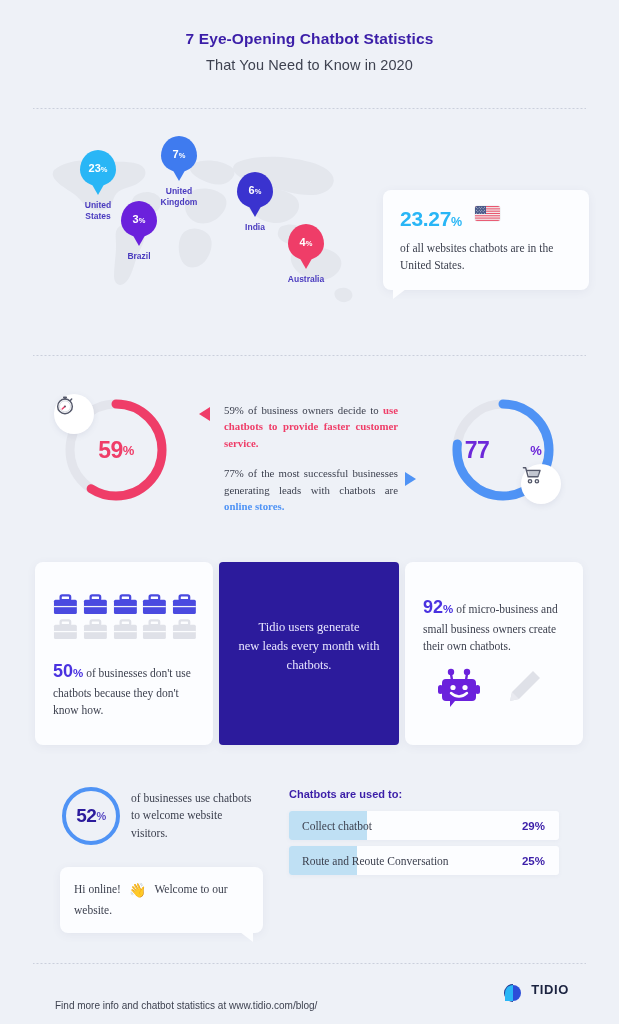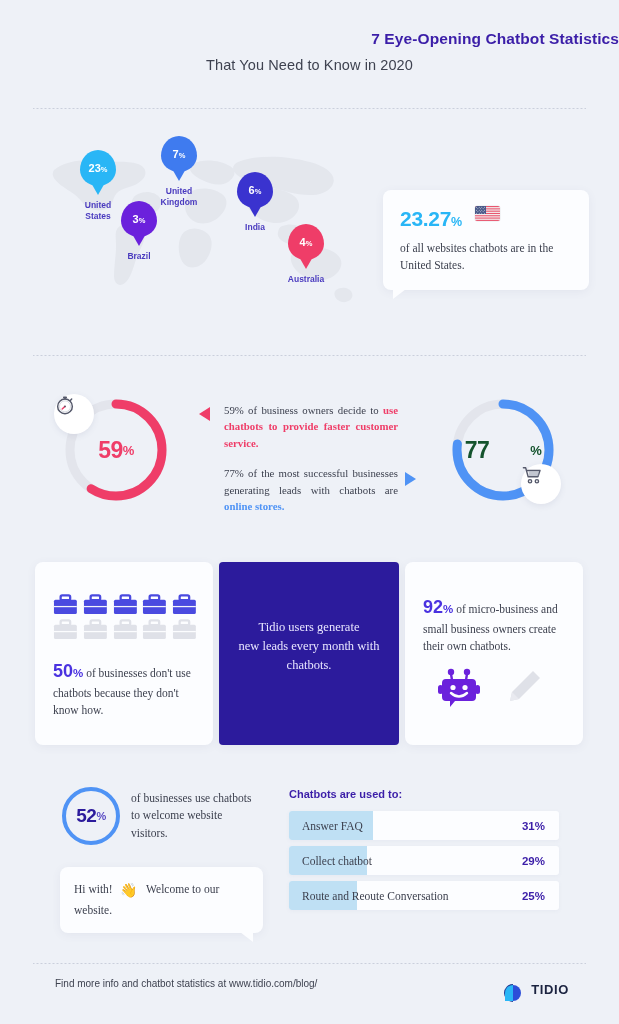--- a/index.html
+++ b/index.html
@@ -11,21 +11,20 @@
     overflow:hidden;
     position:relative;
   }
 
   
   #header{padding-top:30px;text-align:center;}
   #title{
     font-family:"Liberation Sans", sans-serif;
     font-weight:bold;font-size:15.5px;color:#3b1ea8;
     letter-spacing:.1px;
-    text-align:right;
   }
   #subtitle{
     font-size:14.5px;color:#3e4250;margin-top:9px;letter-spacing:.1px;
   }
 
   .divider{
     position:absolute;left:33px;right:33px;height:1px;
     background-image:radial-gradient(circle, #c9cedb 0.7px, transparent 0.9px);
     background-size:4px 2px;background-repeat:repeat-x;
     background-position:center;
@@ -126,21 +125,21 @@
   .bar-row{position:relative;height:29px;background:#fcfdff;border-radius:3px;margin-bottom:6px;overflow:hidden;
            box-shadow:0 1px 4px rgba(80,90,130,.05);}
   .bar-fill{position:absolute;left:0;top:0;bottom:0;background:#bfe0f4;}
   .bar-label{position:absolute;left:13px;top:0;bottom:0;display:flex;align-items:center;
              font-family:"Liberation Serif", serif;font-size:11.5px;color:#3b3f4d;}
   .bar-pct{position:absolute;right:14px;top:0;bottom:0;display:flex;align-items:center;
            font-weight:bold;font-size:11.5px;color:#3b1ea8;}
 
   
   #footer{position:absolute;left:0;top:975px;width:619px;height:45px;}
-  #footer-text{position:absolute;left:55px;top:3px;font-size:10px;color:#3e4250;}
+  #footer-text{position:absolute;left:55px;top:25px;font-size:10px;color:#3e4250;}
   #logo{position:absolute;right:50px;top:7px;display:flex;gap:7px;}
   #logo-mark{width:22px;height:22px;position:relative;}
   #logo-text{font-weight:bold;font-size:13px;color:#1b2340;letter-spacing:.6px;}
 </style>
 </head>
 <body>
 
 <div id="header">
   <div id="title">7 Eye-Opening Chatbot Statistics</div>
   <div id="subtitle">That You Need to Know in 2020</div>
@@ -278,21 +277,21 @@
     <p><span>77% of the most successful businesses generating leads with chatbots are </span><span class="hl-blue">online stores.</span></p>
   </div>
 
   <div class="tri" id="tri-right"></div>
 
   <div class="donut" style="left:449px;top:28px;">
     <svg viewBox="0 0 108 108" xmlns="http://www.w3.org/2000/svg">
       <circle cx="54" cy="54" r="46" fill="none" stroke="#e3e5ec" stroke-width="9"></circle>
       <circle id="arc77" cx="54" cy="54" r="46" fill="none" stroke="#4f93f5" stroke-width="9" stroke-linecap="round" transform="rotate(-90 54 54)" stroke-dasharray="222.55042358030093 289.02652413026095"></circle>
     </svg>
-    <div class="center" style="color:#14532d;gap:41px;">
+    <div class="center" style="color:#6d28d9;gap:41px;">
       <span>77</span>
         <i>%</i>
     </div>
     <div class="badge" style="left:72px;top:68px;">
       <svg width="23" height="23" viewBox="0 0 24 24" xmlns="http://www.w3.org/2000/svg">
         <path d="M2.5 4h2.4l2.6 9.4h10.1l2.2-6.6H6.6" fill="none" stroke="#55596b" stroke-width="1.5" stroke-linecap="round" stroke-linejoin="round"></path>
         <rect x="8" y="7.6" width="10.4" height="5" fill="#9aa0b0" opacity=".6"></rect>
         <circle cx="9.4" cy="18" r="1.7" fill="none" stroke="#55596b" stroke-width="1.5"></circle>
         <circle cx="16.6" cy="18" r="1.7" fill="none" stroke="#55596b" stroke-width="1.5"></circle>
       </svg>
@@ -404,31 +403,26 @@
       <circle cx="31" cy="31" r="27" fill="none" stroke="#4f93f5" stroke-width="4"></circle>
     </svg>
     <div class="center">
       <span>52</span>
         <i>%</i>
     </div>
   </div>
   <div id="txt52">of businesses use chatbots to welcome website visitors.</div>
 
   <div id="chat-bubble">
-    <span>Hi with!</span><span id="wave">👋</span><span>Welcome to our website.</span>
+    <span>Hi online!</span><span id="wave">👋</span><span>Welcome to our website.</span>
   </div>
 
   <div id="barchart">
     <div id="bar-title">Chatbots are used to:</div>
 
-    <div class="bar-row">
-      <div class="bar-fill" style="width:31%"></div>
-      <div class="bar-label">Answer FAQ</div>
-      <div class="bar-pct">31%</div>
-    </div>
 
     <div class="bar-row">
       <div class="bar-fill" style="width:29%"></div>
       <div class="bar-label">Collect chatbot</div>
       <div class="bar-pct">29%</div>
     </div>
 
     <div class="bar-row">
       <div class="bar-fill" style="width:25%"></div>
       <div class="bar-label">Route and Reoute Conversation</div>

